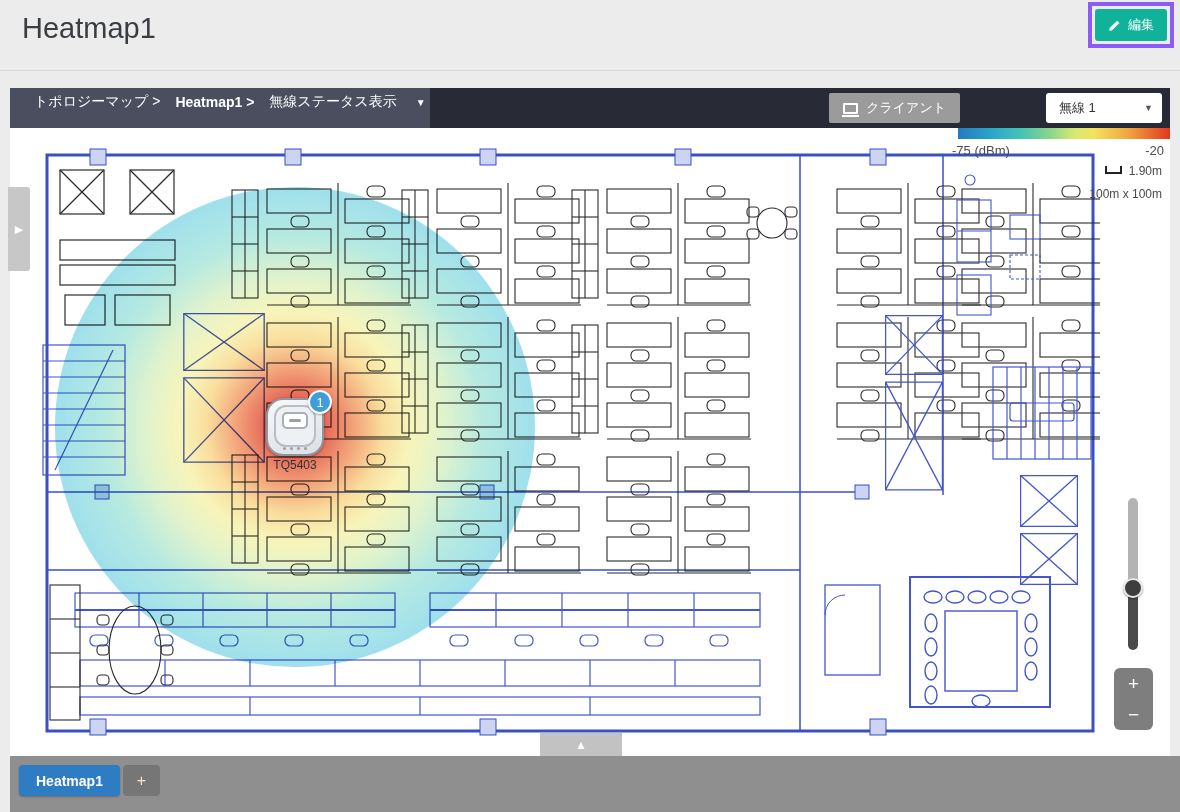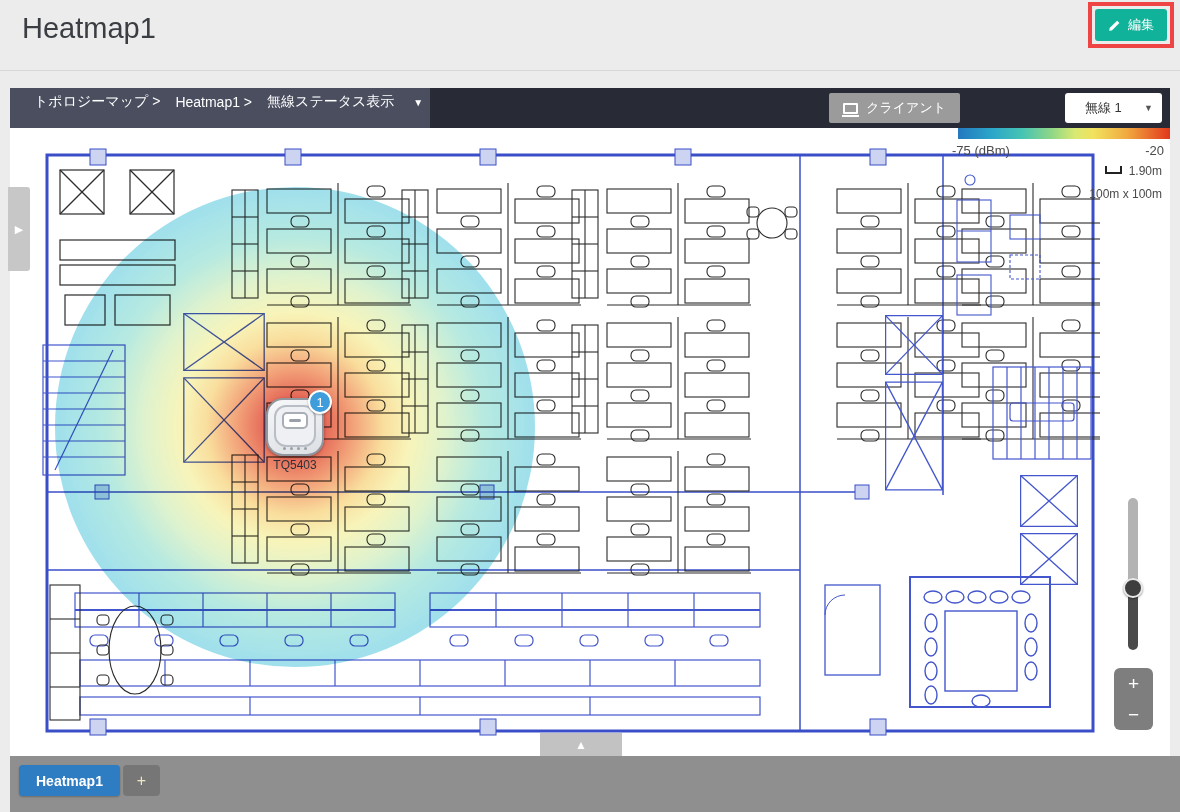--- a/index.html
+++ b/index.html
@@ -14,54 +14,54 @@
   .page-title {
     position:absolute; left:22px; top:12px;
     font-size:29px; font-weight:400; color:#3a3d42;
   }
   .header-divider {
     position:absolute; left:0; top:70px; width:1180px; height:1px;
     background:#d8d8d8;
   }
   .edit-highlight {
     position:absolute; right:6px; top:2px;
-    border:4px solid #ef4444; padding:3px; background:#ececec;
+    border:4px solid #8b5cf6; padding:3px; background:#ececec;
   }
   .edit-btn {
     display:flex; align-items:center; gap:7px;
     background:#10b39a; color:#fff; border:none;
     padding:7px 13px; font-size:13px; border-radius:3px; cursor:pointer;
     font-family:inherit;
   }
   .pencil { width:13px; height:13px; display:inline-block; }
   
   .map {
     position:absolute; left:10px; top:88px; width:1160px; height:669px;
     background:#fff; overflow:hidden;
   }
   .map-topbar { position:absolute; left:0; top:0; width:100%; height:40px; background:#282a35; }
   .breadcrumb {
     position:absolute; left:0; top:0; height:40px; width:420px;
     background:#4a4e5f; display:flex; align-items:center; gap:15px;
     padding:0 20px 12px 24px; color:#fff; font-size:14px; white-space:nowrap;
   }
-  .breadcrumb .bc-bold { font-weight:normal; }
+  .breadcrumb .bc-bold { font-weight:bold; }
   .bc-arrow { font-size:10px; margin-left:4px; color:#fff; }
   .client-btn {
     position:absolute; right:210px; top:5px; height:30px;
     background:#9b9b9b; color:#fff; border:none; border-radius:2px;
     font-size:13px; padding:0 14px; display:flex; align-items:center; gap:8px;
     cursor:pointer; font-family:inherit;justify-content:space-between;
   }
   .monitor-icon { width:15px; height:11px; border:2px solid #fff; border-radius:1px; position:relative; }
   .monitor-icon::after { content:""; position:absolute; left:-3px; bottom:-5px; width:17px; height:2px; background:#fff; }
   .radio-select {
-    position:absolute; right:8px; top:5px; width:97px; height:30px;
+    position:absolute; right:8px; top:5px; width:116px; height:30px;
     background:#fff; border-radius:3px; display:flex; align-items:center;
-    justify-content:space-between; padding:0 9px 0 20px; font-size:13px; color:#333;
+    justify-content:space-between; padding:0 9px 0 13px; font-size:13px; color:#333;
     cursor:pointer;
   }
   .radio-select .sel-arrow { font-size:9px; color:#555; }
   
   .grad-bar {
     position:absolute; right:0; top:40px; width:212px; height:11px;
     background:linear-gradient(90deg,#2478bf 0%,#2ba6c9 16%,#45c4b4 30%,#8ed687 44%,#d8e972 55%,#f2e25d 64%,#f0a83f 80%,#e2371d 100%);
   }
   .legend-row {
     position:absolute; right:6px; top:55px; width:212px;

